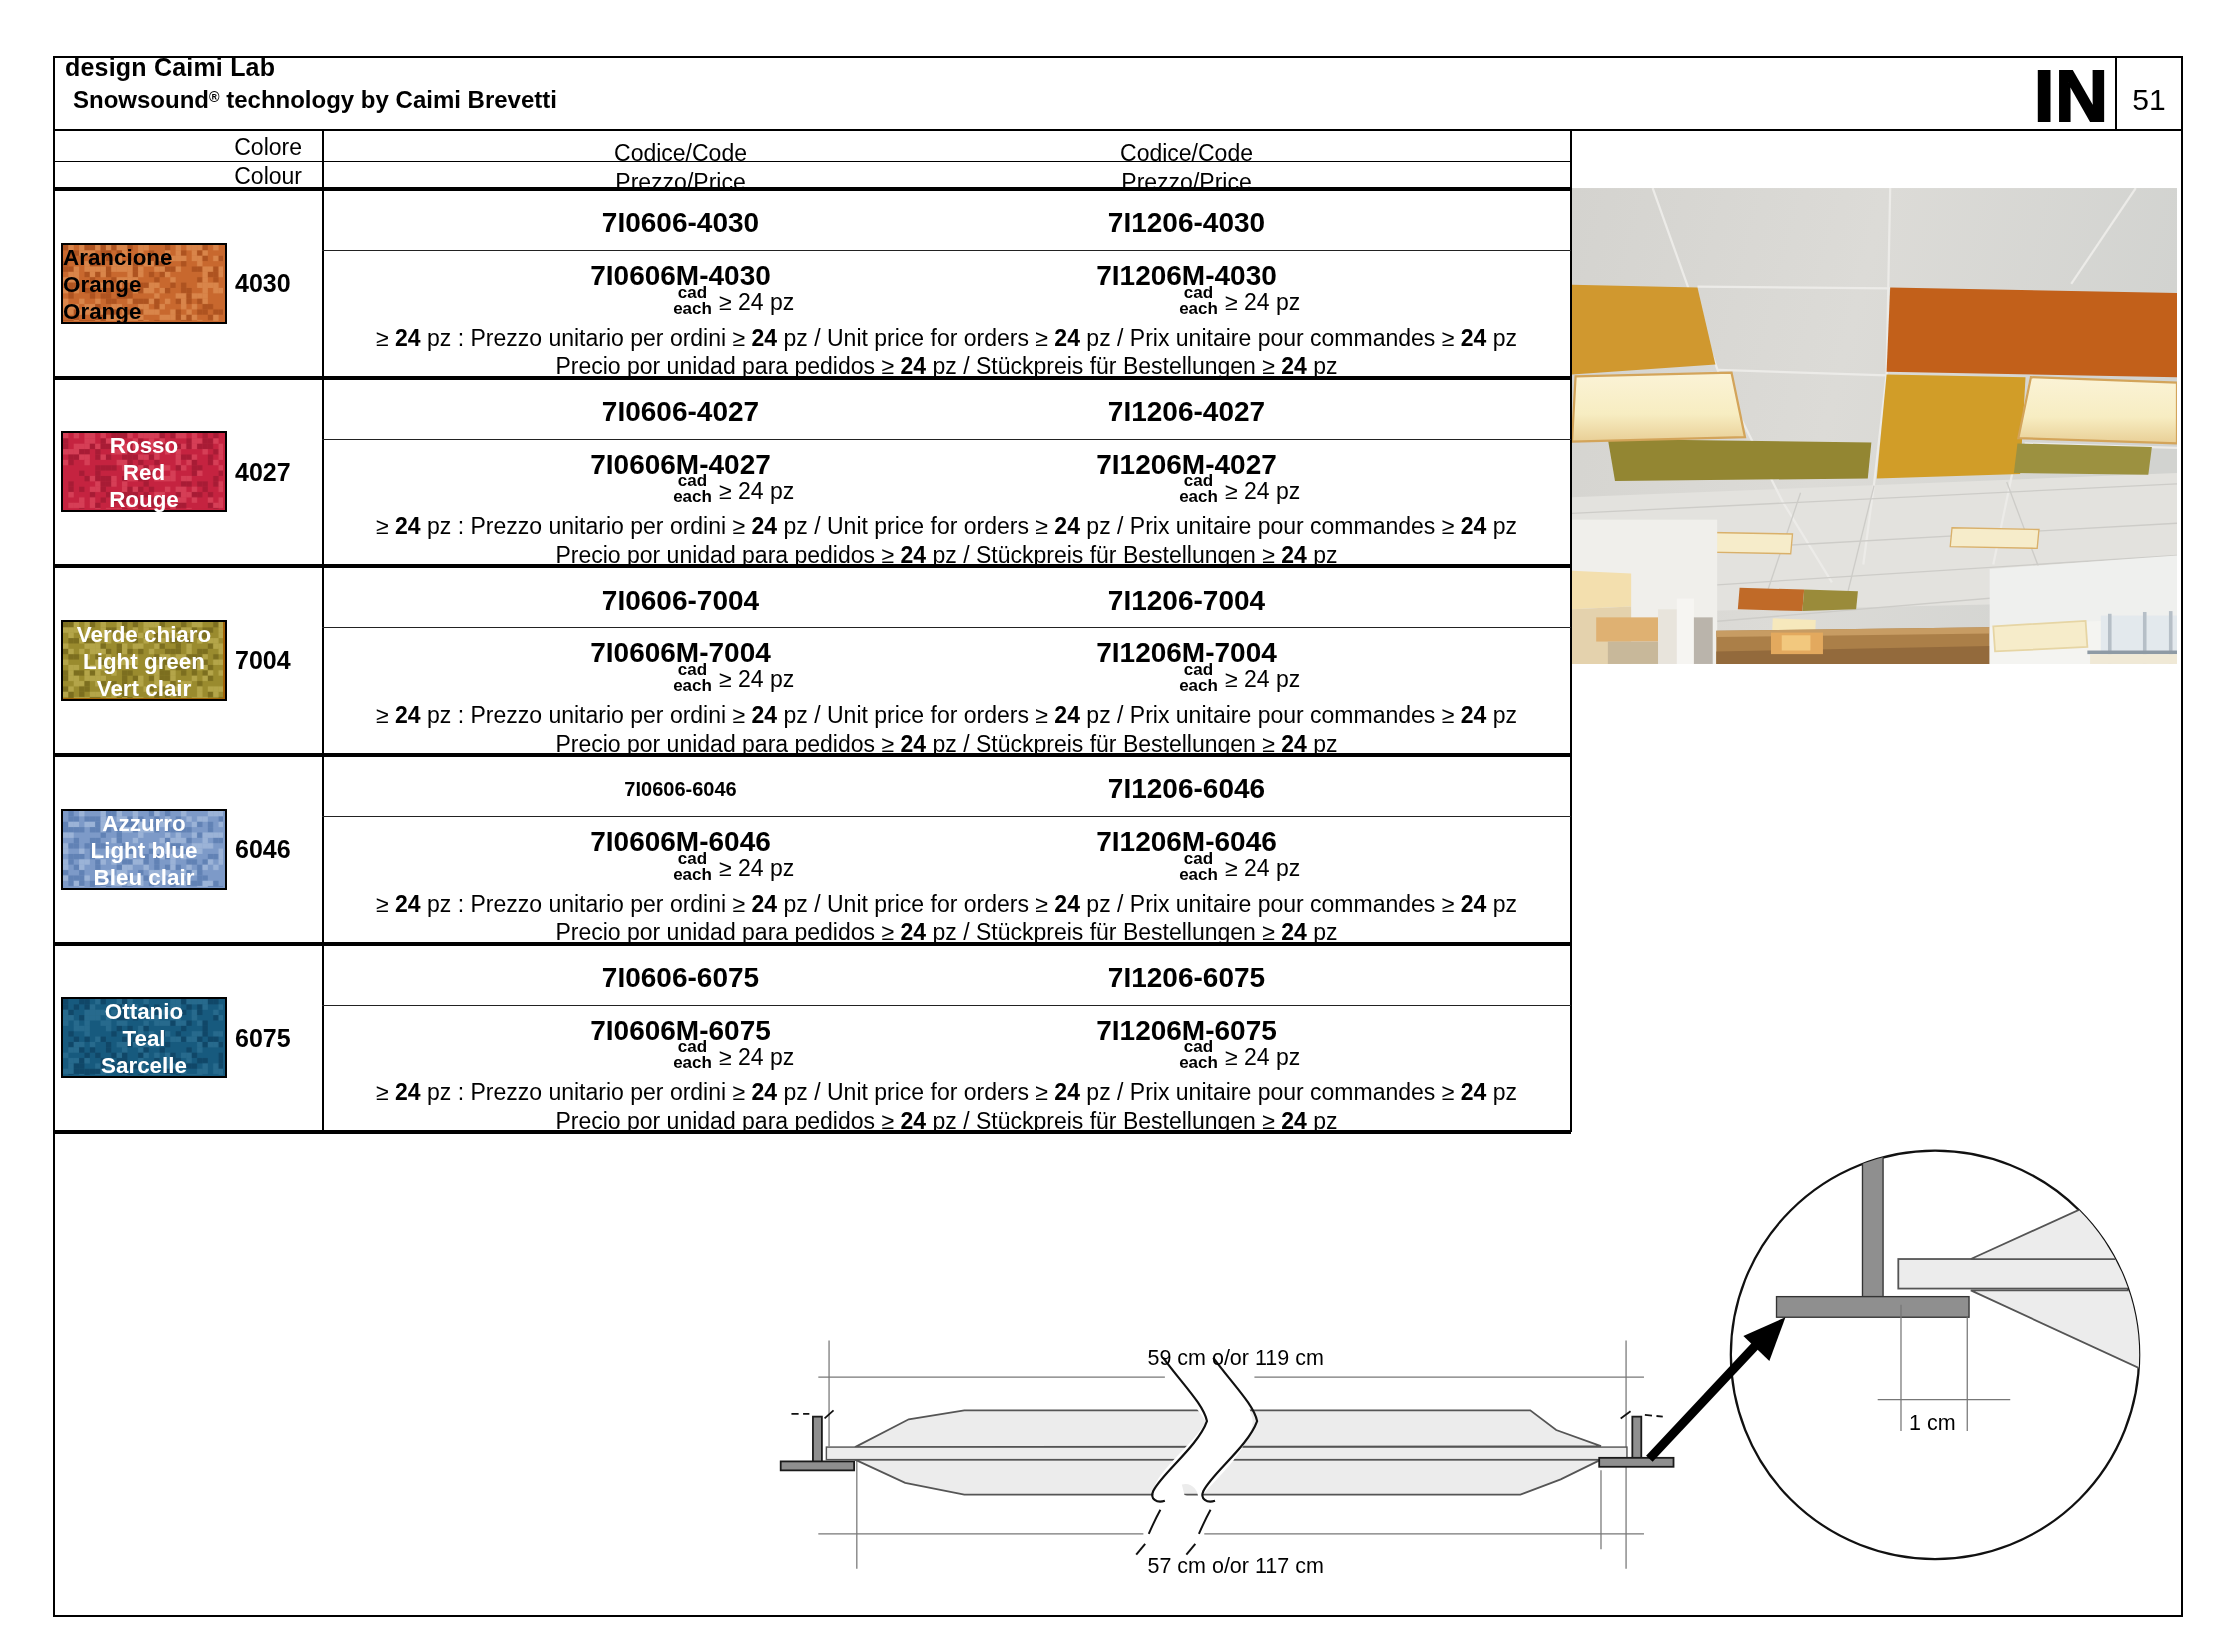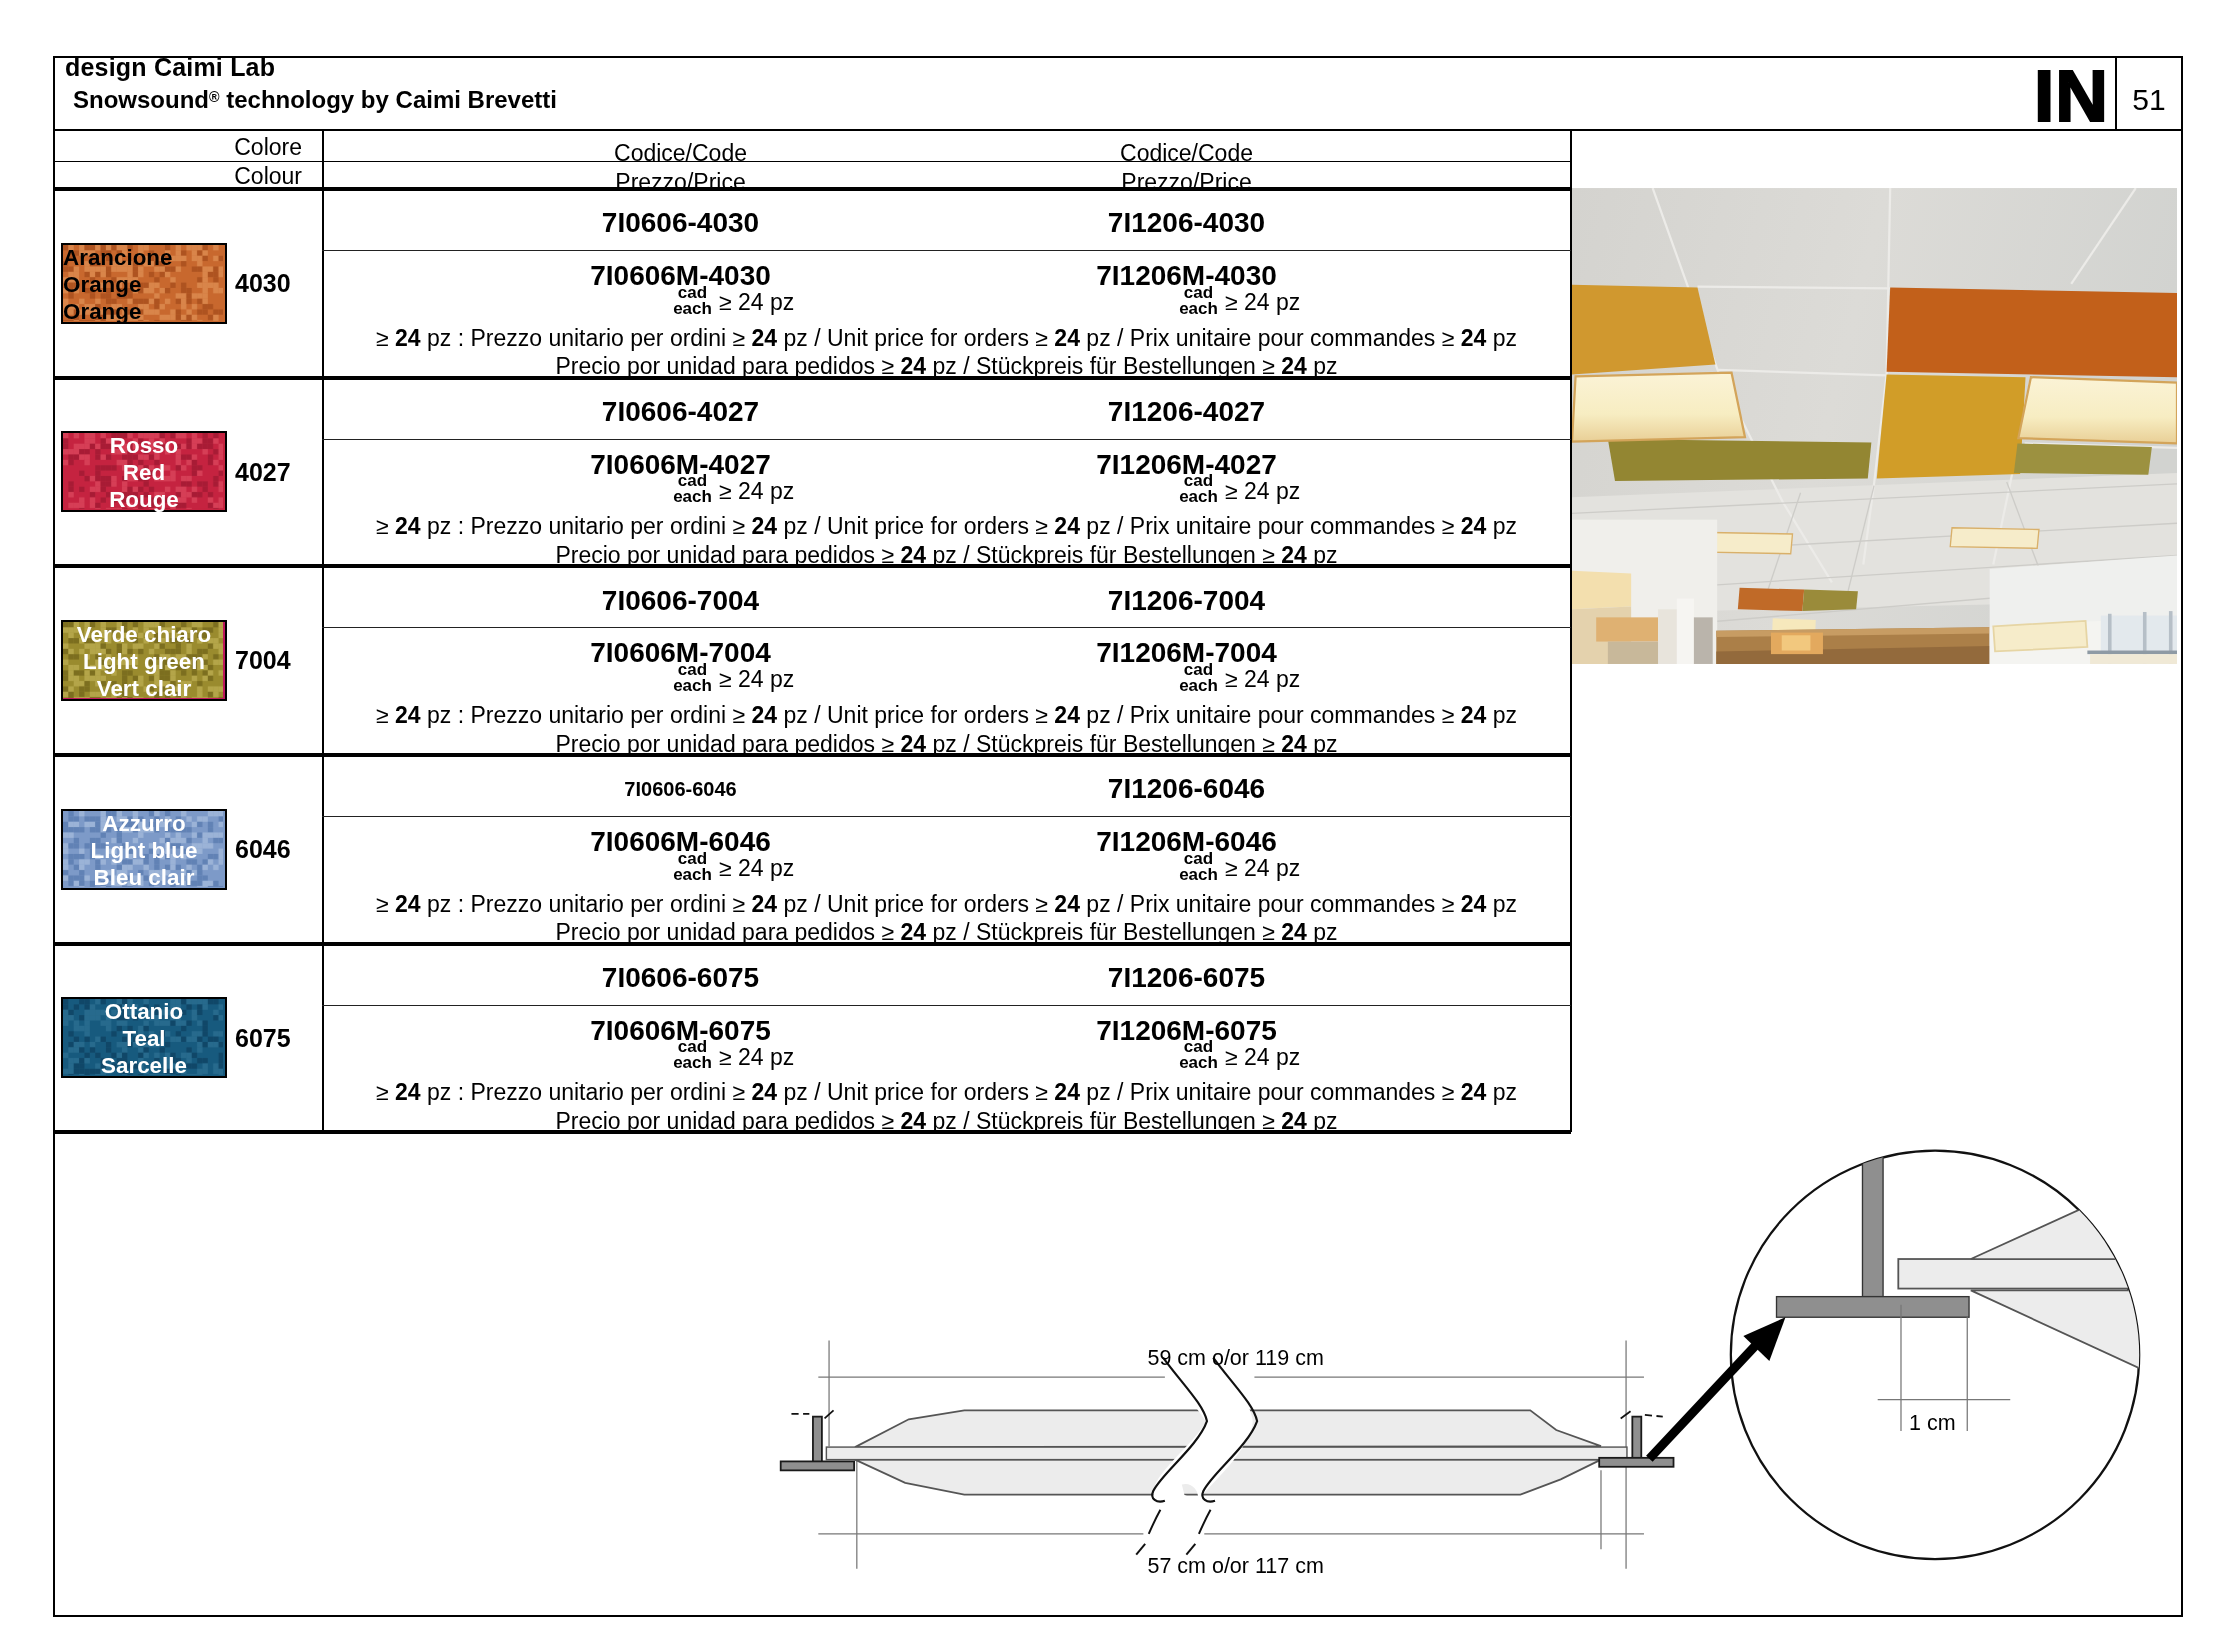--- a/index.html
+++ b/index.html
@@ -92,21 +92,21 @@
 
 <div class="ctr b" style="left:1127px;top:467px;width:143px;font-size:17px;line-height:16px;">cad<br>each</div>
 <div style="position:absolute;left:1225px;top:480px;font-size:23px;line-height:23px;">≥ 24 pz</div>
 
 <div class="ctr" style="left:322px;top:508px;width:1249px;font-size:23px;line-height:25px;">≥ <b>24</b> pz : Prezzo unitario per ordini ≥ <b>24</b> pz / Unit price for orders ≥ <b>24</b> pz / Prix unitaire pour commandes ≥ <b>24</b> pz</div>
 
 <div class="ctr" style="left:322px;top:537px;width:1249px;font-size:23px;line-height:25px;">Precio por unidad para pedidos ≥ <b>24</b> pz / Stückpreis für Bestellungen ≥ <b>24</b> pz</div>
 
 <div style="position:absolute;left:53px;top:564px;width:1518px;height:4px;background:#000"></div>
 
-<div style="position:absolute;left:61px;top:620px;width:166px;height:81px;border:2.7px solid #000;background:#be185d;">
+<div style="position:absolute;left:61px;top:620px;width:166px;height:81px;border:2.7px solid #000;background:#a16207;">
     <svg width="160" height="76" style="position:absolute;left:0;top:0" viewBox="0 0 179 85">
       <rect width="179" height="85" fill="#9a8b2e"></rect>
       <rect width="179" height="85" fill="url(#tx2)"></rect>
     </svg>
     <div style="position:absolute;left:0;top:50%;transform:translateY(-50%);width:100%;text-align:center;font-weight:bold;font-size:22.4px;line-height:27px;color:#ffffff;">Verde chiaro<br>Light green<br>Vert clair</div>
   </div>
 
 <div style="position:absolute;left:235px;top:647px;font-size:25px;font-weight:bold;line-height:27px;">7004</div>
 
 <div class="ctr b" style="left:340px;top:581px;width:681px;font-size:28px;line-height:28px;">7I0606-7004</div>

